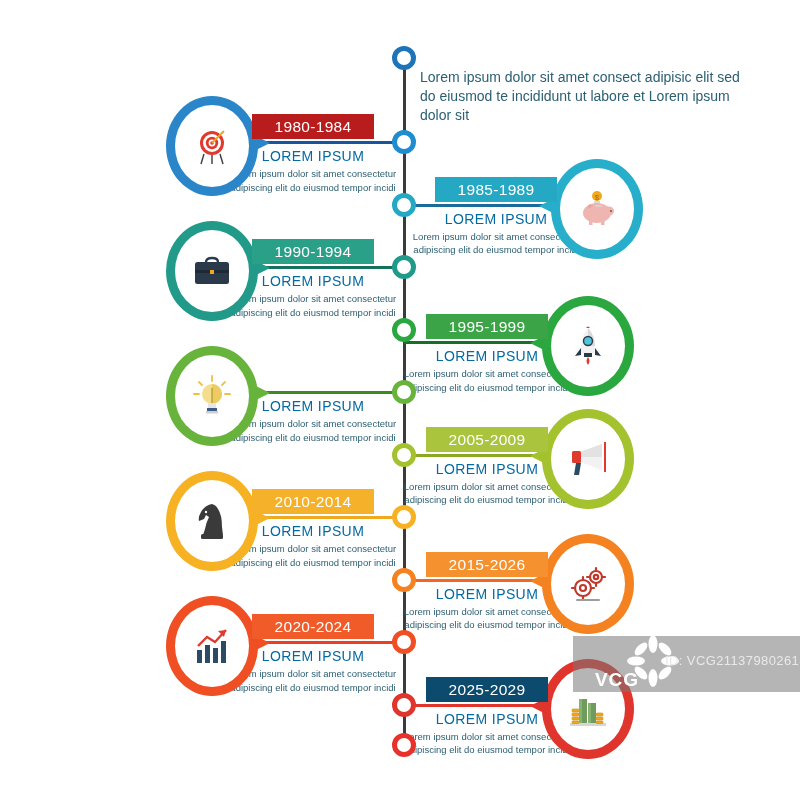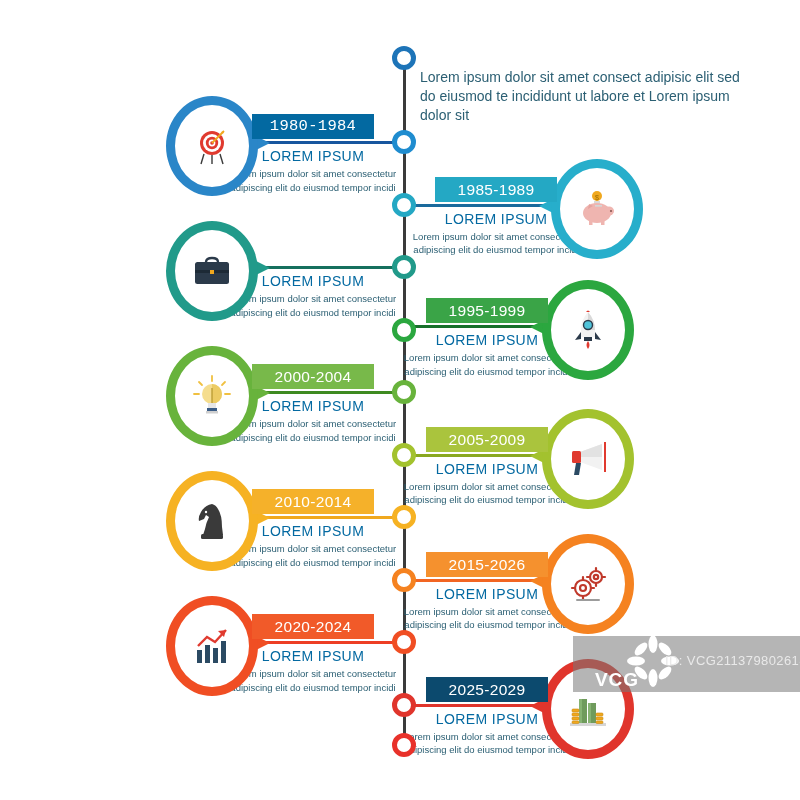--- a/index.html
+++ b/index.html
@@ -195,21 +195,21 @@
       <circle cx="22" cy="19" r="12" fill="#e03a2f"></circle>
               <circle cx="22" cy="19" r="9" fill="#fff"></circle>
       <circle cx="22" cy="19" r="6.2" fill="#e03a2f"></circle>
               <circle cx="22" cy="19" r="3.4" fill="#fff"></circle>
       <circle cx="22" cy="19" r="1.8" fill="#e03a2f"></circle>
       <line x1="22" y1="19" x2="34" y2="7" stroke="#f0a81e" stroke-width="1.8"></line>
       <polygon points="34,7 31,8 33,10" fill="#f0a81e"></polygon>
     </svg>
           </span>
     </div>
-    <div class="date-chip" style="background: #0369a1; font-family: Liberation Mono, monospace;">1980-1984</div>
+    <div class="date-chip" style="background: #b91c1c;">1980-1984</div>
     <div class="txt">
       <div class="head">LOREM IPSUM</div>
       <div class="body">Lorem ipsum dolor sit amet consectetur adipiscing elit do eiusmod tempor incidi</div>
     </div>
       </div>
       <div class="row right" style="top: 140.5px; margin-left: 9px;">
     <div class="connector" style="background: rgb(26, 106, 156);"></div>
     <div class="pointer" style="border-right-color: rgb(39, 174, 203);"></div>
     <div class="bubble" style="border-color: rgb(39, 174, 203);">
       <span class="glyph">
@@ -239,26 +239,27 @@
     <div class="bubble" style="border-color: rgb(33, 154, 138);">
       <span class="glyph">
             <svg width="44" height="44" viewBox="0 0 44 44">
       <path d="M16 13 q0 -4 6 -4 q6 0 6 4" fill="none" stroke="#2b3a4a" stroke-width="2.4"></path>
       <rect x="5" y="13" width="34" height="22" rx="2.5" fill="#2b3a4a"></rect>
       <rect x="5" y="21" width="34" height="3" fill="#1d2a36"></rect>
       <rect x="20" y="21" width="4" height="4" fill="#f0a81e"></rect>
     </svg>
           </span>
     </div>
-    <div class="txt">
-      <div class="head">LOREM IPSUM</div>
-      <div class="body">Lorem ipsum dolor sit amet consectetur adipiscing elit do eiusmod tempor incidi</div>
-    </div>
-      </div>
-      <div class="row right" style="top: 262px;">
+    <div class="date-chip" style="background: rgb(43, 160, 136);">1990-1994</div>
+    <div class="txt">
+      <div class="head">LOREM IPSUM</div>
+      <div class="body">Lorem ipsum dolor sit amet consectetur adipiscing elit do eiusmod tempor incidi</div>
+    </div>
+      </div>
+      <div class="row right" style="top: 278px;">
     <div class="connector" style="background: rgb(23, 112, 42);"></div>
     <div class="pointer" style="border-right-color: rgb(43, 167, 63);"></div>
     <div class="bubble" style="border-color: rgb(43, 167, 63);">
       <span class="glyph">
             <svg width="44" height="44" viewBox="0 0 44 44">
       <path d="M22 4 q7 8 7 18 l0 7 -14 0 0 -7 q0 -10 7 -18z" fill="#f2f2f2"></path>
       <path d="M22 4 q7 8 7 18 l-7 0z" fill="#d9d9d9"></path>
       <circle cx="22" cy="17" r="4.5" fill="#4fc3d9" stroke="#2b3a4a" stroke-width="1.4"></circle>
       <path d="M15 24 l-6 8 6 -1z" fill="#2b3a4a"></path>
               <path d="M29 24 l6 8 -6 -1z" fill="#2b3a4a"></path>
@@ -289,21 +290,20 @@
       </g>
       <circle cx="22" cy="20" r="10" fill="#f5dd8e"></circle>
       <path d="M22 10 a10 10 0 0 1 0 20z" fill="#eccb63"></path>
       <rect x="18" y="29" width="8" height="5" fill="#e6e6e6"></rect>
       <rect x="17" y="34" width="10" height="3" fill="#3a5c86"></rect>
       <rect x="16" y="37" width="12" height="2.5" fill="#cfcfcf"></rect>
       <line x1="22" y1="14" x2="22" y2="29" stroke="#b89a30" stroke-width="1.3"></line>
     </svg>
           </span>
     </div>
-    <div class="date-chip" style="background: rgb(120, 185, 74);">2000-2004</div>
     <div class="txt">
       <div class="head">LOREM IPSUM</div>
       <div class="body">Lorem ipsum dolor sit amet consectetur adipiscing elit do eiusmod tempor incidi</div>
     </div>
       </div>
       <div class="row right" style="top: 390.5px;">
     <div class="connector" style="background: rgb(138, 168, 32);"></div>
     <div class="pointer" style="border-right-color: rgb(163, 194, 46);"></div>
     <div class="bubble" style="border-color: rgb(163, 194, 46);">
       <span class="glyph">

